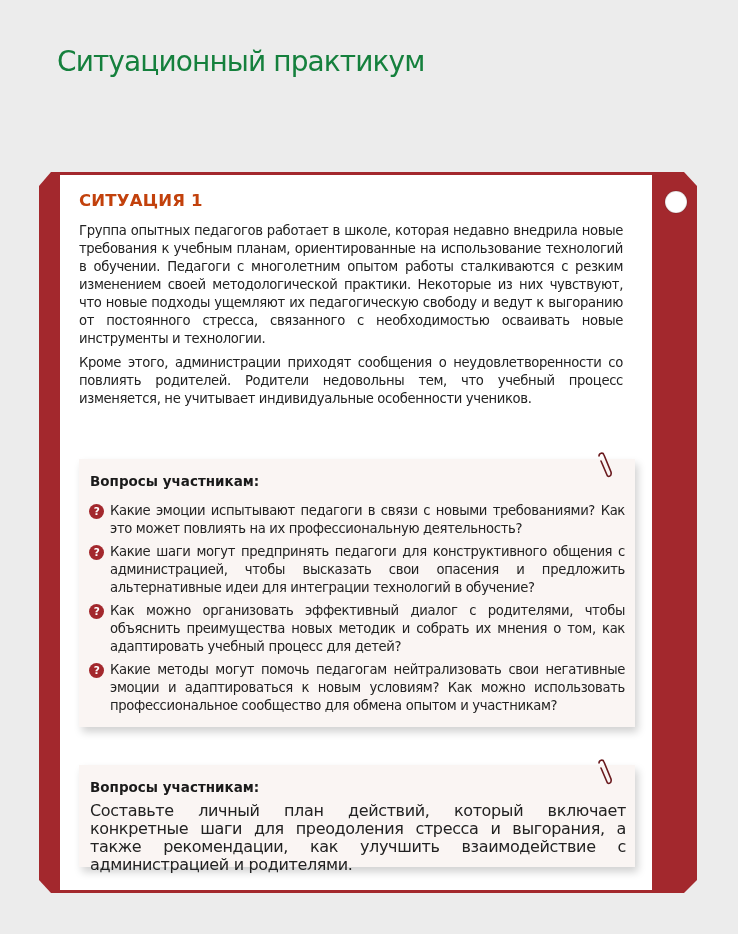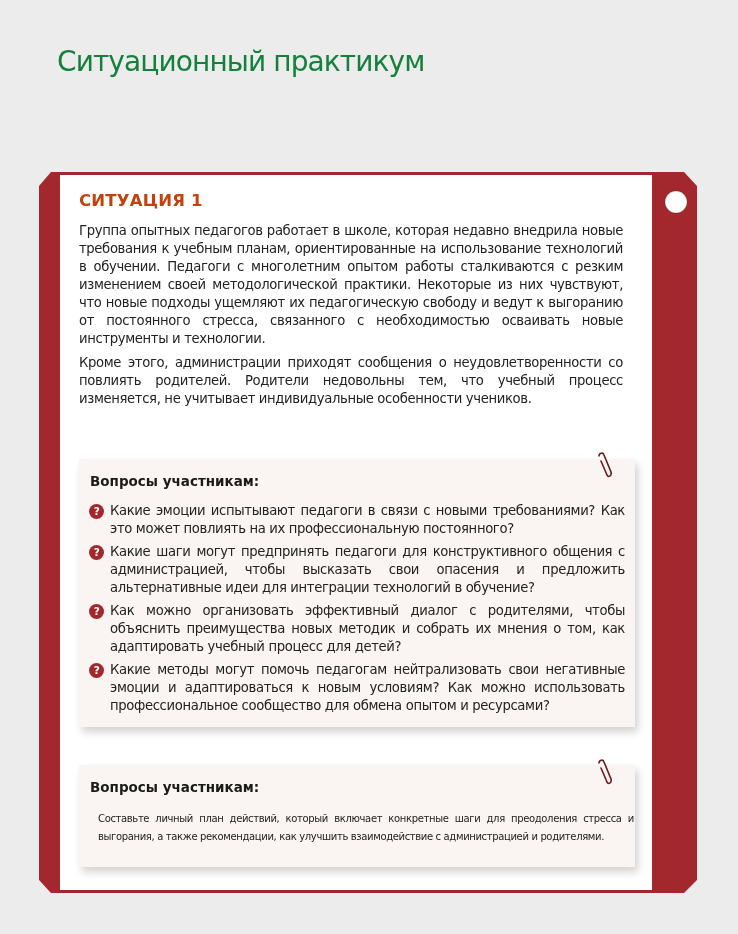--- a/index.html
+++ b/index.html
@@ -37,22 +37,22 @@
   }
   .card-q .card-title { top:14px; }
   .card-t .card-title { top:14px; }
   .q-list { position:absolute; left:10px; top:43px; width:536px; margin:0; padding:0; list-style:none; }
   .q-item { position:relative; padding-left:21px; margin-bottom:5px; font-size:13.2px; line-height:18px; text-align:justify; letter-spacing:-0.35px; color:#222; }
   .q-icon {
     position:absolute; left:0; top:2px; width:15px; height:15px; border-radius:50%;
     background:#a3282d; color:#fff; font-size:10.5px; font-weight:bold; line-height:15px; text-align:center;
   }
   .task-text {
-    position:absolute; left:11px; top:37px; width:536px; margin:8px;
-    font-size:10px; line-height:18px; text-align:justify; letter-spacing:-0.35px; color:#222;
+    position:absolute; left:11px; top:37px; width:536px; margin:0;
+    font-size:16px; line-height:18px; text-align:justify; letter-spacing:-0.35px; color:#222;
   }
   .clip { position:absolute; }
   .clip-q { left:594px; top:452px; }
   .clip-t { left:594px; top:759px; }
 </style>
 </head>
 <body>
 
 <h1 class="page-title">Ситуационный практикум</h1>
 
@@ -66,33 +66,33 @@
 
 <h2 class="situation-title">СИТУАЦИЯ 1</h2>
 <p class="body-text p1">Группа опытных педагогов работает в школе, которая недавно внедрила новые требования к учебным планам, ориентированные на использование технологий в обучении. Педагоги с многолетним опытом работы сталкиваются с резким изменением своей методологической практики. Некоторые из них чувствуют, что новые подходы ущемляют их педагогическую свободу и ведут к выгоранию от постоянного стресса, связанного с необходимостью осваивать новые инструменты и технологии.</p>
 <p class="body-text p2">Кроме этого, администрации приходят сообщения о неудовлетворенности со повлиять родителей. Родители недовольны тем, что учебный процесс изменяется, не учитывает индивидуальные особенности учеников.</p>
 
 <div class="card card-q">
   <h3 class="card-title">Вопросы участникам:</h3>
   <ul class="q-list">
     <li class="q-item">
       <span class="q-icon">?</span>
-      <span>Какие эмоции испытывают педагоги в связи с новыми требованиями? Как это может повлиять на их профессиональную постоянного?</span>
+      <span>Какие эмоции испытывают педагоги в связи с новыми требованиями? Как это может повлиять на их профессиональную деятельность?</span>
     </li>
     <li class="q-item">
       <span class="q-icon">?</span>
       <span>Какие шаги могут предпринять педагоги для конструктивного общения с администрацией, чтобы высказать свои опасения и предложить альтернативные идеи для интеграции технологий в обучение?</span>
     </li>
     <li class="q-item">
       <span class="q-icon">?</span>
       <span>Как можно организовать эффективный диалог с родителями, чтобы объяснить преимущества новых методик и собрать их мнения о том, как адаптировать учебный процесс для детей?</span>
     </li>
     <li class="q-item">
       <span class="q-icon">?</span>
-      <span>Какие методы могут помочь педагогам нейтрализовать свои негативные эмоции и адаптироваться к новым условиям? Как можно использовать профессиональное сообщество для обмена опытом и ресурсами?</span>
+      <span>Какие методы могут помочь педагогам нейтрализовать свои негативные эмоции и адаптироваться к новым условиям? Как можно использовать профессиональное сообщество для обмена опытом и участникам?</span>
     </li>
   </ul>
 </div>
 
 <div class="card card-t">
   <h3 class="card-title">Вопросы участникам:</h3>
   <p class="task-text">Составьте личный план действий, который включает конкретные шаги для преодоления стресса и выгорания, а также рекомендации, как улучшить взаимодействие с администрацией и родителями.</p>
 </div>
 
 <svg class="clip clip-q" width="20" height="30" viewBox="0 0 20 30">

